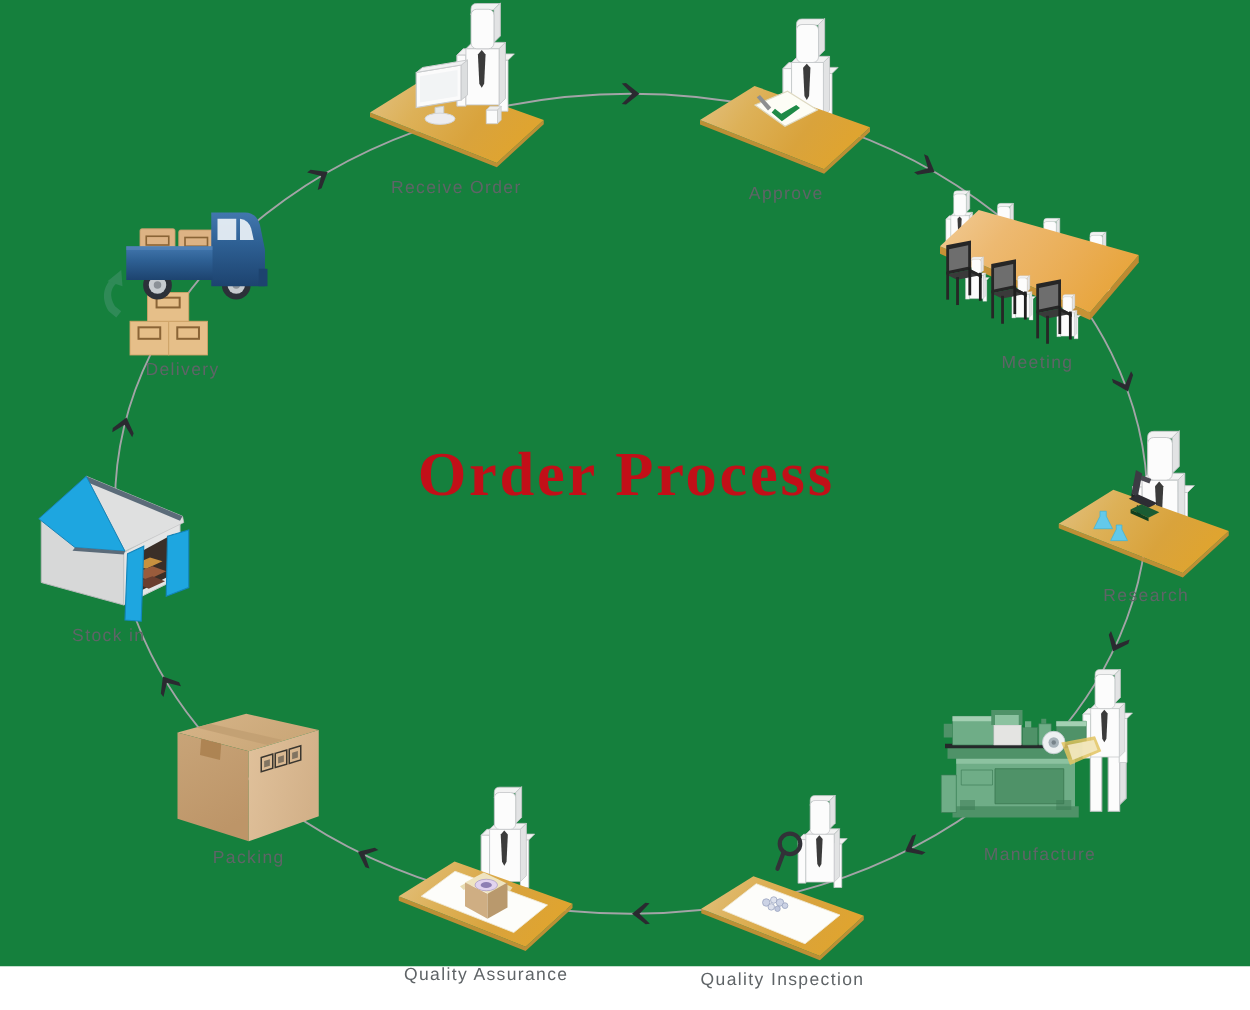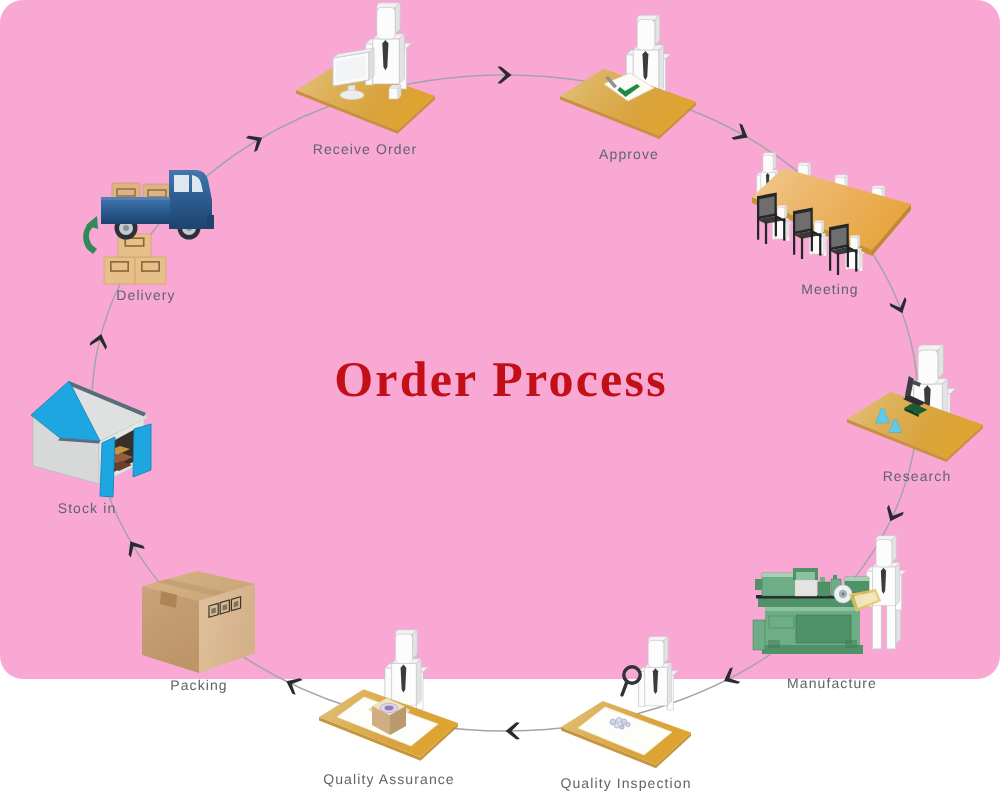--- a/index.html
+++ b/index.html
@@ -1,17 +1,17 @@
 <!DOCTYPE html>
 <html><head>
 <meta charset="utf-8">
 <style>
   html,body{margin:0;padding:0;background:#ffffff;}
   body{width:1000px;height:808px;overflow:hidden;font-family:"Liberation Sans",sans-serif;-webkit-font-smoothing:antialiased;text-rendering:geometricPrecision;}
-  #stage{position:relative;width:1000px;height:679px;background:#f9a8d4;border-radius:23px;}
+  #stage{position:relative;width:1000px;height:773px;background:#15803d;}
   #diagram{position:absolute;left:0;top:0;}
   .step-label{font-family:"Liberation Sans",sans-serif;font-size:14px;fill:#5f6467;letter-spacing:1.1px;}
   .title-text{font-family:"Liberation Serif",serif;font-weight:bold;font-size:50px;fill:#c20f18;letter-spacing:2.2px;}
 </style>
 </head>
 <body>
 
 <div id="stage">
 <svg id="diagram" width="1000" height="808" viewBox="0 0 1000 808">
   <g id="arcs">

